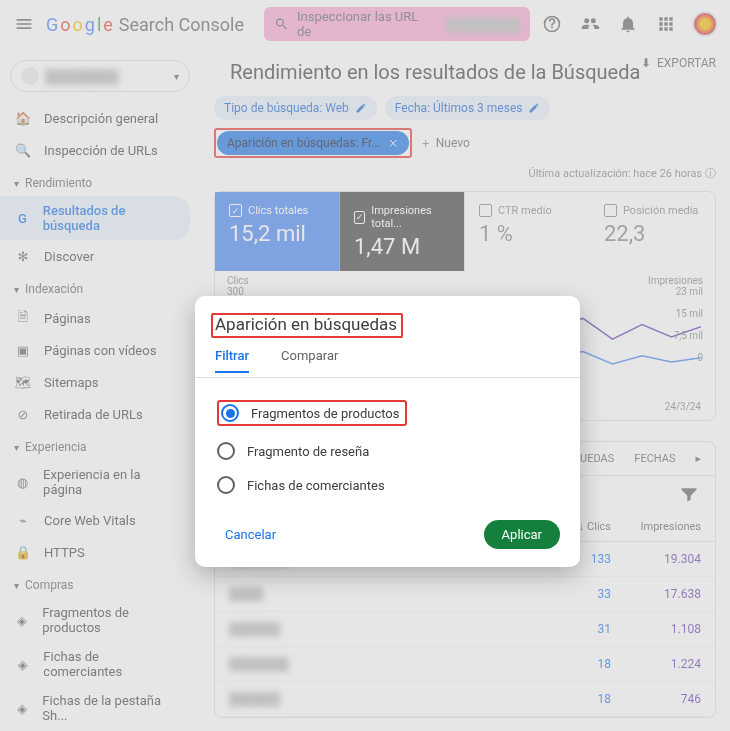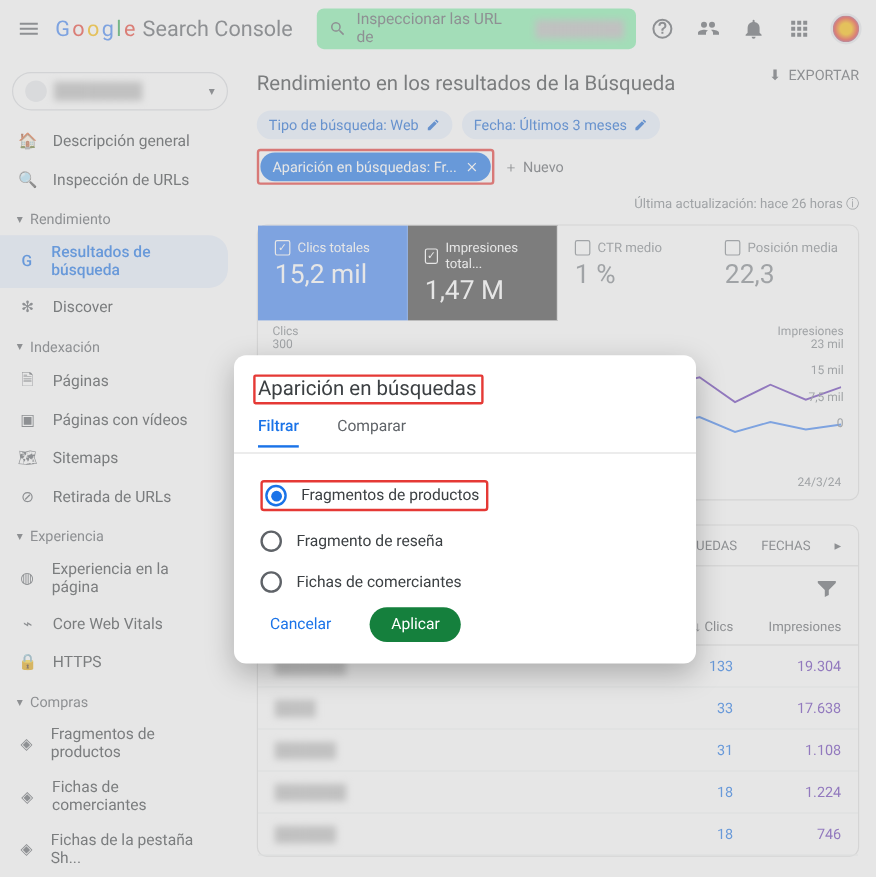--- a/index.html
+++ b/index.html
@@ -4,40 +4,40 @@
 <style>
 *{box-sizing:border-box;margin:0;padding:0;font-family:Roboto,Arial,sans-serif}
 body{width:730px;height:731px;overflow:hidden;background:#fff;color:#5f6368;position:relative}
 .dim{position:absolute;inset:0;background:rgba(200,200,200,.45);z-index:50;pointer-events:none}
 .topbar{display:flex;align-items:center;height:48px;padding:0 12px;gap:10px}
 .iconbtn{width:24px;height:24px;display:flex;align-items:center;justify-content:center;color:#5f6368;cursor:pointer}
 .iconbtn svg{width:20px;height:20px;fill:currentColor}
 .logo{display:flex;align-items:center;gap:2px;font-size:18px}
 .logo .g1{color:#4285f4}.logo .g2{color:#ea4335}.logo .g3{color:#fbbc05}.logo .g4{color:#4285f4}.logo .g5{color:#34a853}.logo .g6{color:#ea4335}
 .logo-txt{color:#5f6368;font-size:18px;margin-left:4px}
-.searchbar{flex:1;max-width:320px;height:34px;background:#86efac;border-radius:6px;display:flex;align-items:center;padding:0 10px;gap:8px;color:#5f6368;font-size:13px;margin-left:10px}
+.searchbar{flex:1;max-width:320px;height:34px;background:#f9a8d4;border-radius:6px;display:flex;align-items:center;padding:0 10px;gap:8px;color:#5f6368;font-size:13px;margin-left:10px}
 .topright{margin-left:auto;display:flex;align-items:center;gap:14px}
 .avatar{width:26px;height:26px;border-radius:50%;background:radial-gradient(circle,#fbbc05 30%,#ea4335 60%,#4285f4 90%);border:2px solid #e8eaed}
 .body{display:flex;height:calc(100% - 48px)}
 .sidebar{width:200px;padding:8px 0;font-size:13px;overflow:hidden}
 .prop-chip{margin:4px 10px 10px;height:32px;border:1px solid #dadce0;border-radius:16px;display:flex;align-items:center;padding:0 10px;gap:6px}
 .prop-dot{width:18px;height:18px;border-radius:50%;background:#e8eaed}
 .blur{filter:blur(3px);color:#bbb}
 .side-group{margin-top:4px}
 .side-title{display:flex;align-items:center;gap:6px;padding:6px 14px;font-size:12px;color:#5f6368}
 .side-item{display:flex;align-items:center;gap:12px;padding:7px 14px;font-size:13px;color:#3c4043;border-radius:0 16px 16px 0;margin-right:10px}
 .side-item.active{background:#e8f0fe;color:#1a73e8;font-weight:500}
 .side-ico{width:18px;height:18px;display:flex;align-items:center;justify-content:center;color:#5f6368}
 .side-item.active .side-ico{color:#1a73e8}
 .main{flex:1;padding:8px 14px 0 14px;overflow:hidden}
-.page-title{font-size:17px;color:#3c4043;margin:4px 0 12px}
+.page-title{font-size:20px;color:#3c4043;margin:4px 16px 12px}
 .export{float:right;font-size:12px;color:#5f6368;display:flex;align-items:center;gap:6px}
 .chips{display:flex;gap:8px;align-items:center;flex-wrap:wrap;margin-bottom:8px}
 .chip{background:#e8f0fe;color:#1967d2;font-size:12px;padding:5px 10px;border-radius:14px;display:flex;align-items:center;gap:6px}
-.chip.sel{background:#1a73e8;color:#ffffff}
+.chip.sel{background:#1a73e8;color:#0f172a}
 .chip svg{width:12px;height:12px;fill:currentColor}
 .redbox{border:2px solid #e53935;border-radius:3px;padding:1px}
 .addnew{font-size:12px;color:#5f6368;display:flex;align-items:center;gap:4px}
 .lastup{text-align:right;font-size:11px;color:#80868b;margin:4px 0 10px}
 .card{border:1px solid #e0e0e0;border-radius:8px;background:#fff}
 .metrics{display:flex}
 .metric{flex:1;padding:12px 14px;border-right:1px solid rgba(255,255,255,.2)}
 .metric.blue{background:#4285f4;color:#fff}
 .metric.purple{background:#404040;color:#fff;border-right:1px solid #e0e0e0}
 .metric.off{color:#80868b}
@@ -60,21 +60,21 @@
 .red-around{border:2px solid #e53935;padding:0 4px 2px 2px;border-radius:2px;margin-left:-4px}
 .tabs{display:flex;gap:32px;margin:14px 0 4px;font-size:13px}
 .tab{padding-bottom:8px;color:#5f6368;cursor:pointer}
 .tab.active{color:#1a73e8;border-bottom:2px solid #1a73e8;font-weight:500}
 .modal hr{border:none;border-top:1px solid #e0e0e0;margin:0 -20px 14px}
 .opt{display:flex;align-items:center;gap:12px;padding:8px 2px;font-size:13px;color:#3c4043}
 .radio{width:18px;height:18px;border:2px solid #5f6368;border-radius:50%;display:flex;align-items:center;justify-content:center}
 .radio.on{border-color:#1a73e8}
 .radio.on::after{content:"";width:9px;height:9px;background:#1a73e8;border-radius:50%}
 .opt-red{border:2px solid #e53935;border-radius:3px;padding:2px 6px 2px 2px;display:inline-flex;align-items:center;gap:12px}
-.modal-actions{display:flex;justify-content:flex-start;gap:22px;margin-top:4px;font-size:13px}
+.modal-actions{display:flex;justify-content:space-between;gap:12px;margin-top:18px;font-size:13px}
 .btn-txt{color:#1a73e8;padding:7px 10px;cursor:pointer}
 .btn-fill{background:#15803d;color:#fff;padding:7px 18px;border-radius:16px;cursor:pointer}
 .chev{font-size:10px}
 .filter-ico{margin-left:auto}
 svg.line{width:100%;height:100%}
 </style>
 </head>
 <body>
 
 <div class="topbar">

